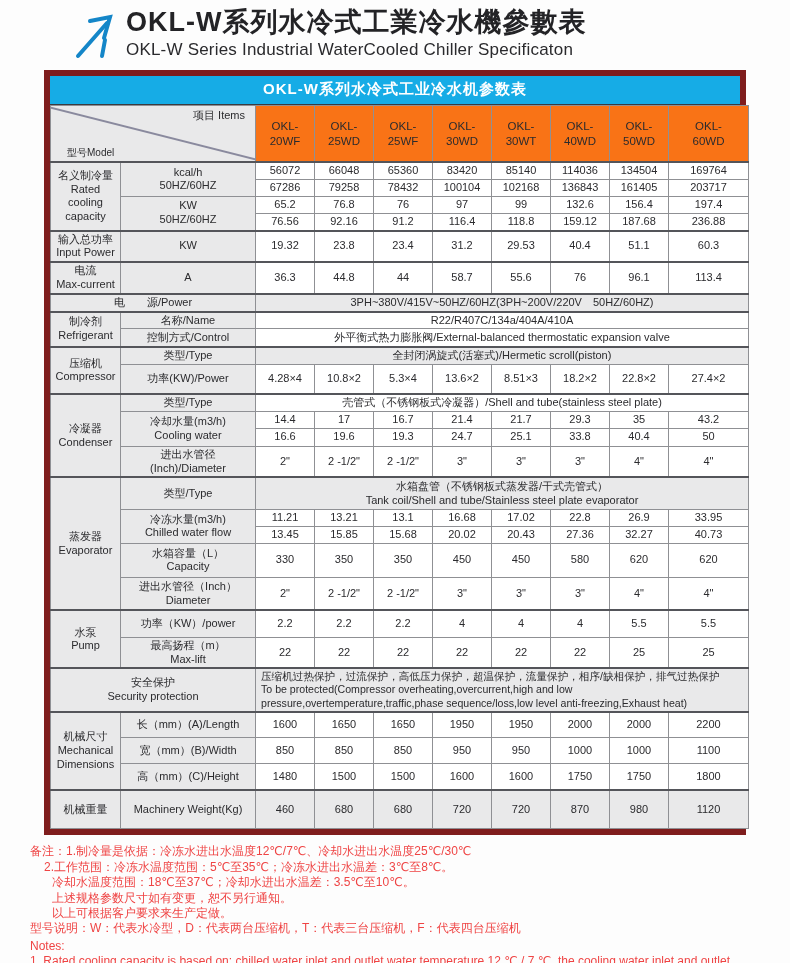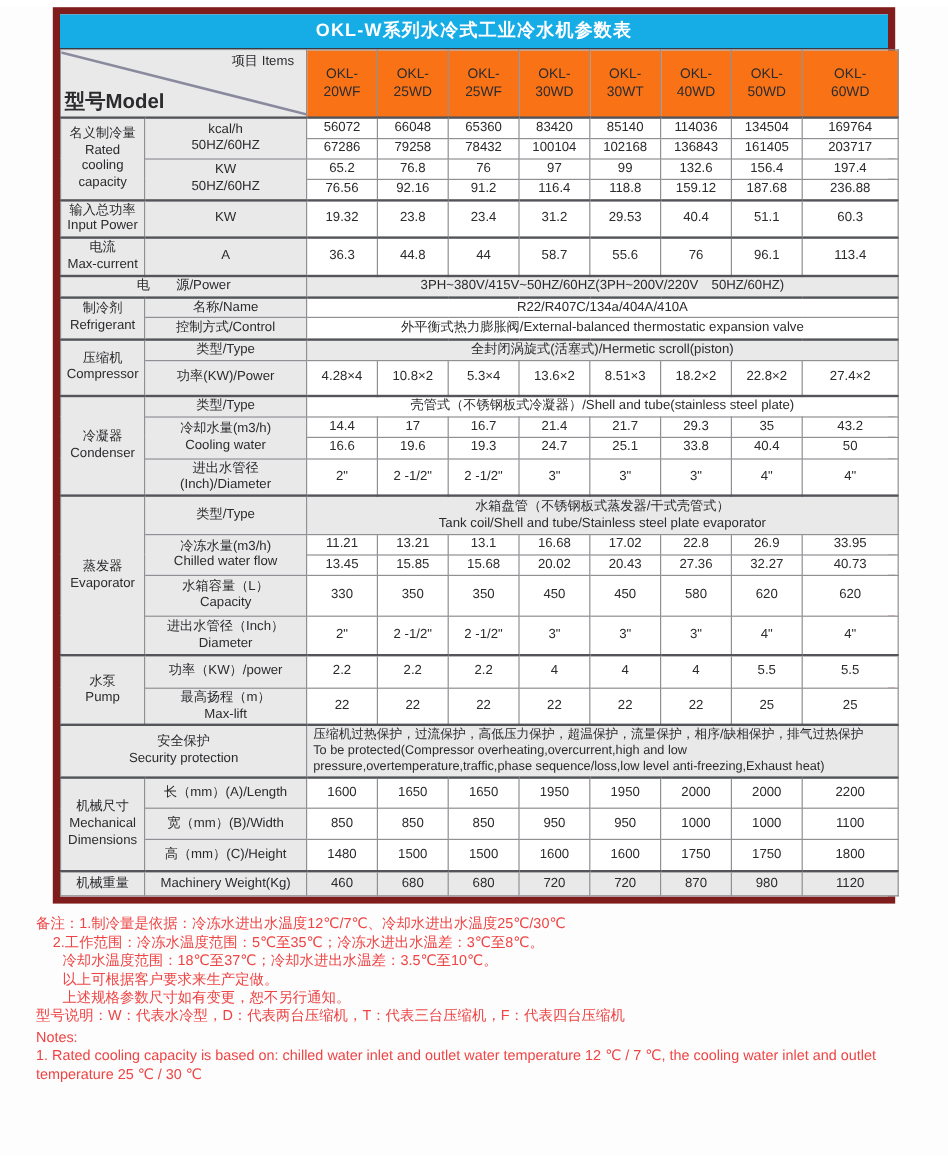--- a/index.html
+++ b/index.html
@@ -29,36 +29,47 @@
   thead tr { height:31px; }
   th.model { background:#f97316; font-size:11.5px; }
   td.cat, td.item { background:#e9e9ea; }
   td.g { background:#e9e9ea; }
   td.val { background:#ffffff; }
   td.l { text-align:left; padding-left:5px; font-size:10.6px; }
   tr.sec td, tr.sec th { border-top:2px solid #54555a; }
 
   th.corner { background:#e9e9ea; position:relative; padding:0; }
   .corner-svg { position:absolute; left:0; top:0; width:100%; height:100%; }
-  .corner-model { position:absolute; left:3px; bottom:2px; font-size:17px;font-weight:bold; }
+  .corner-model { position:absolute; left:16px; bottom:2px; font-size:10px; }
   .corner-items { position:absolute; right:10px; top:3px; font-size:11px; }
 
   
   .notes { margin:9px 0 0 30px; width:740px; }
   .note-line { font-size:12px; line-height:1.28; color:#ef4444; }
   .note-line.in1 { padding-left:14px; }
   .note-line.in2 { padding-left:22px; }
   .notes-en { margin-top:2px; }
   .notes-en .note-line { font-size:12px; line-height:1.3; }
 </style>
 </head>
 <body>
 
 <div class="page">
 
+  <div class="title-block">
+    <svg class="logo" viewBox="0 0 46 50">
+      <path d="M6 46 L35 13" stroke="#1486c8" stroke-width="4" fill="none" stroke-linecap="round"></path>
+      <path d="M18 11 L38 7 L32 28" stroke="#1486c8" stroke-width="4" fill="none" stroke-linejoin="miter" stroke-linecap="round"></path>
+      <path d="M33 30 L30 46" stroke="#1486c8" stroke-width="4" fill="none" stroke-linecap="round"></path>
+    </svg>
+    <div class="titles">
+      <div class="title-zh">OKL-W系列水冷式工業冷水機參數表</div>
+      <div class="title-en">OKL-W Series Industrial WaterCooled Chiller Specificaton</div>
+    </div>
+  </div>
 
   <div class="table-wrap">
     <div class="banner">OKL-W系列水冷式工业冷水机参数表</div>
     <table>
       <colgroup>
         <col class="c-cat">
           <col class="c-item">
         <col class="c-d">
           <col class="c-d">
           <col class="c-d">
@@ -354,43 +365,43 @@
             <td class="item">高（mm）(C)/Height</td>
             <td class="val">1480</td>
             <td class="val">1500</td>
             <td class="val">1500</td>
             <td class="val">1600</td>
             <td class="val">1600</td>
             <td class="val">1750</td>
             <td class="val">1750</td>
             <td class="val">1800</td>
           </tr>
-          <tr class="sec" style="height: 21px;">
+          <tr class="sec" style="height: 39px;">
             <td class="cat">机械重量</td>
             <td class="item">Machinery Weight(Kg)</td>
             <td class="g">460</td>
             <td class="g">680</td>
             <td class="g">680</td>
             <td class="g">720</td>
             <td class="g">720</td>
             <td class="g">870</td>
             <td class="g">980</td>
             <td class="g">1120</td>
           </tr>
         </tbody>
     </table>
   </div>
 
   <div class="notes">
     <div class="notes-zh" id="notes-zh">
         <div class="note-line">备注：1.制冷量是依据：冷冻水进出水温度12℃/7℃、冷却水进出水温度25℃/30℃</div>
         <div class="note-line in1">2.工作范围：冷冻水温度范围：5℃至35℃；冷冻水进出水温差：3℃至8℃。</div>
         <div class="note-line in2">冷却水温度范围：18℃至37℃；冷却水进出水温差：3.5℃至10℃。</div>
+        <div class="note-line in2">上述规格参数尺寸如有变更，恕不另行通知。</div>
         <div class="note-line in2">以上可根据客户要求来生产定做。</div>
-        <div class="note-line in2">上述规格参数尺寸如有变更，恕不另行通知。</div>
         <div class="note-line">型号说明：W：代表水冷型，D：代表两台压缩机，T：代表三台压缩机，F：代表四台压缩机</div>
       </div>
     <div class="notes-en" id="notes-en">
         <div class="note-line">Notes:</div>
         <div class="note-line">1. Rated cooling capacity is based on: chilled water inlet and outlet water temperature 12 ℃ / 7 ℃, the cooling water inlet and outlet</div>
         <div class="note-line">temperature 25 ℃ / 30 ℃</div>
       </div>
   </div>
 
 </div>

